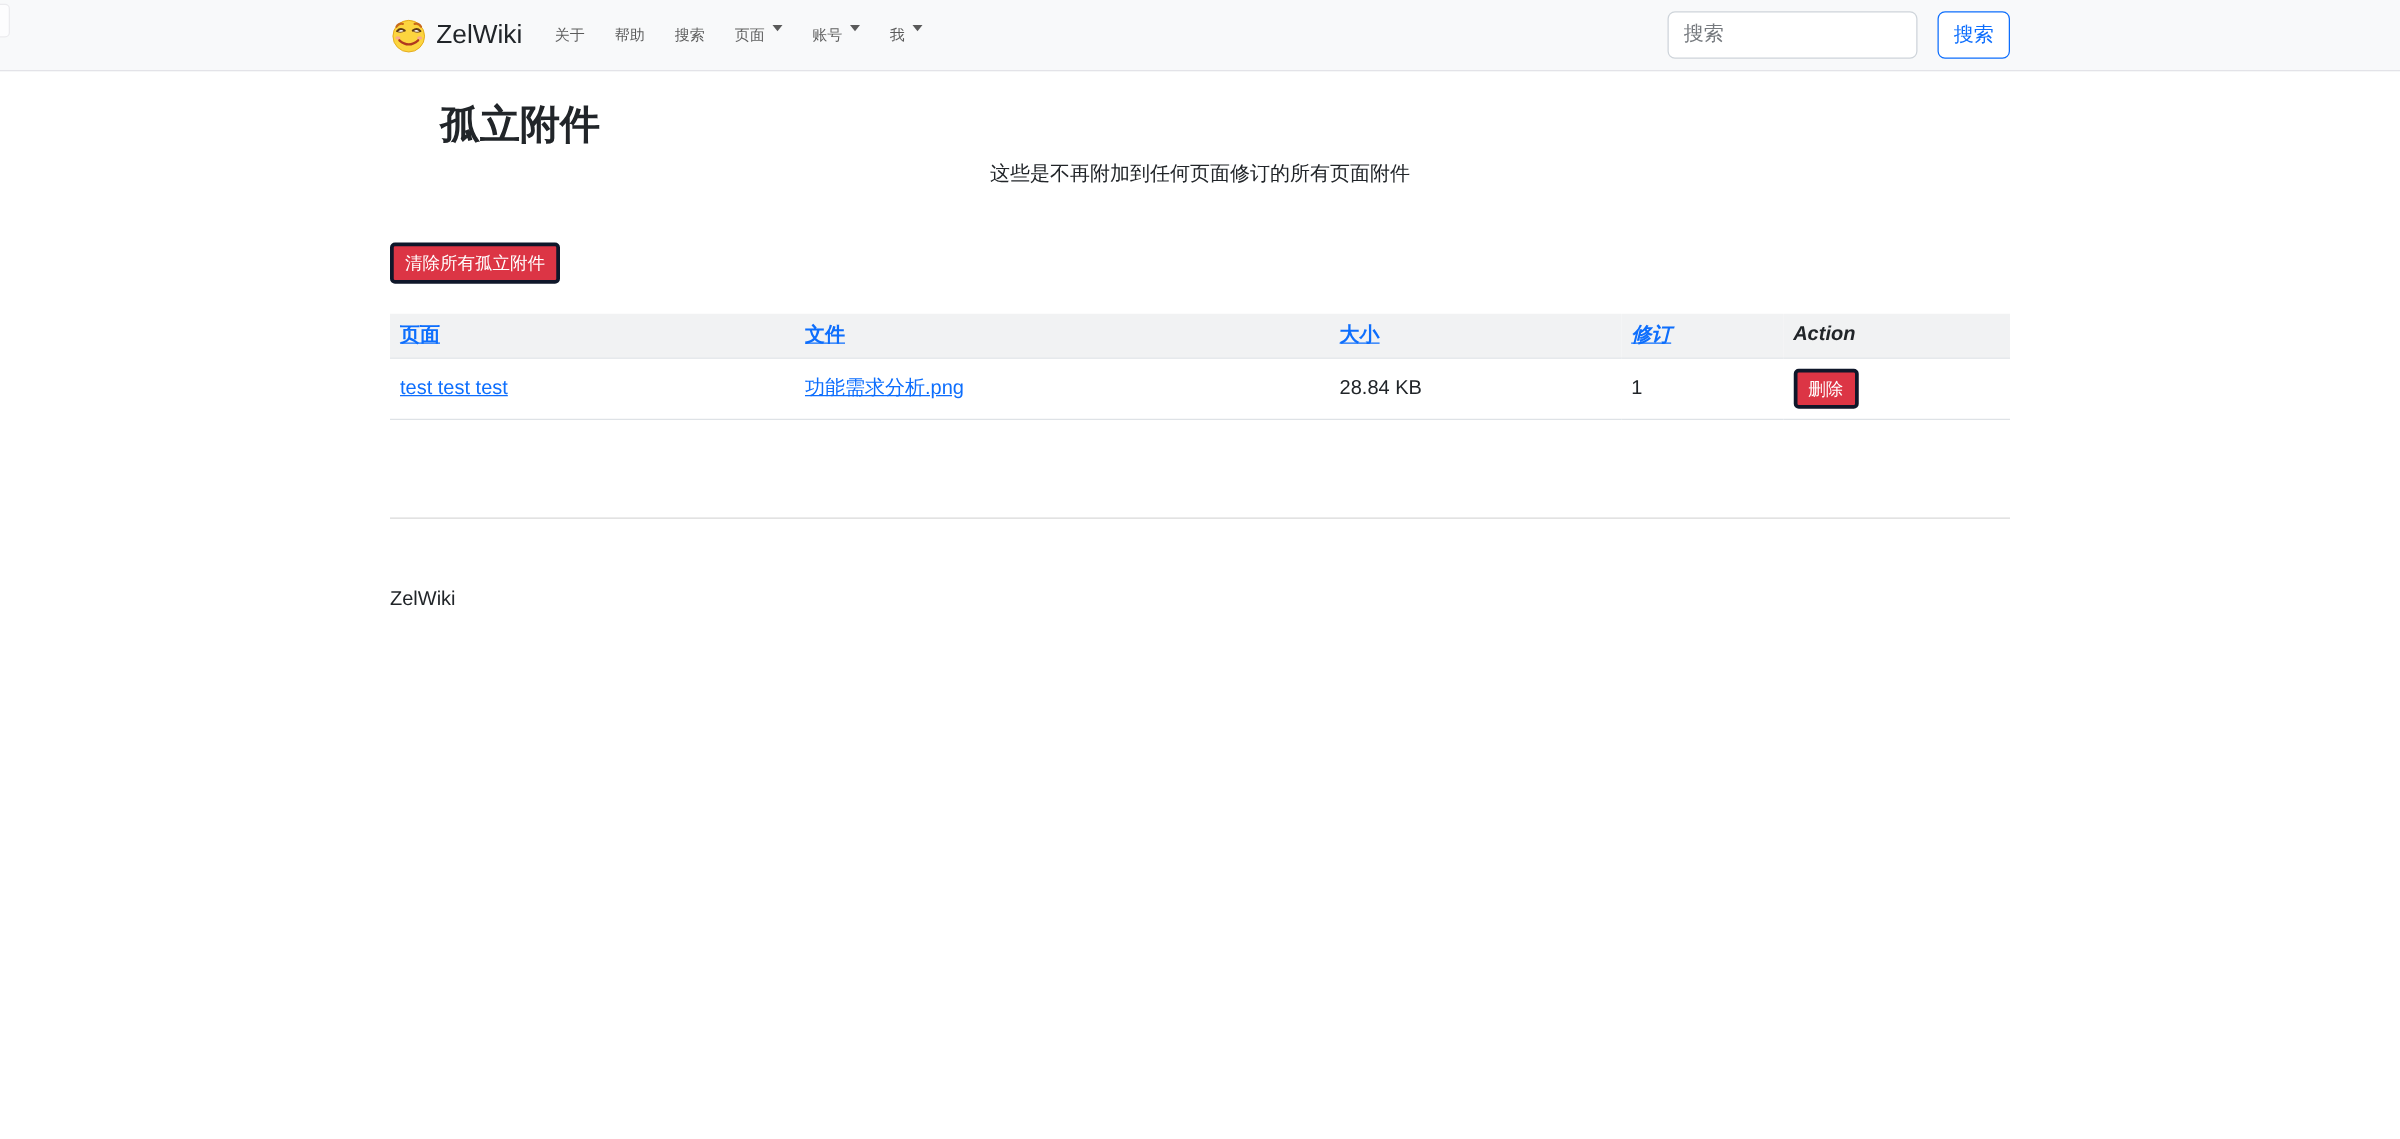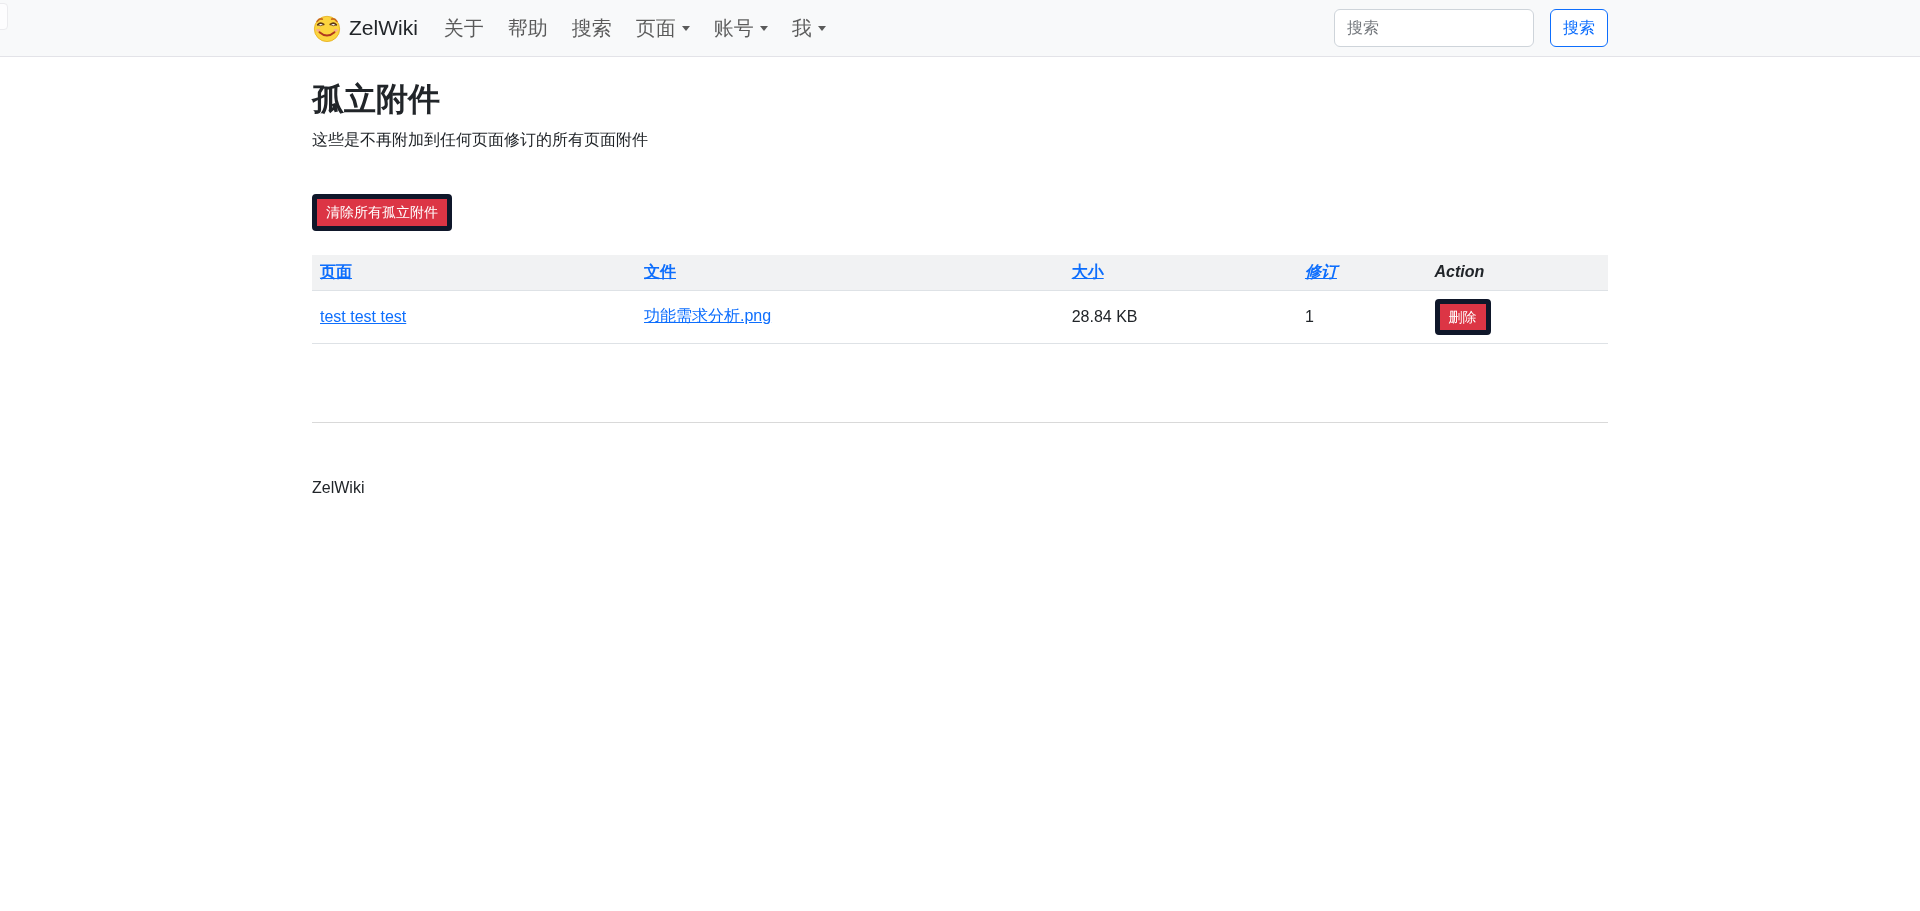--- a/index.html
+++ b/index.html
@@ -26,24 +26,24 @@
     display: flex; align-items: center; gap: 7px;
     font-size: 21px; color: #212529; text-decoration: none;
     white-space: nowrap; cursor: pointer;
   }
   .logo { width: 30px; height: 30px; display: inline-flex; }
   .nav-links {
     display: flex; align-items: center; list-style: none;
     margin-left: 14px;
   }
   .nav-links a {
-    display: inline-flex; align-items: center;
+    display: inline-flex; align-items: flex-start;
     padding: 8px 12px;
     color: rgba(0,0,0,0.64); text-decoration: none;
-    font-size: 20px; cursor: pointer; white-space: nowrap; font-family: Liberation Mono, monospace;
+    font-size: 12px; cursor: pointer; white-space: nowrap; font-family: Liberation Mono, monospace;
   }
   .caret {
     display: inline-block; margin-left: 6px;
     border-left: 4px solid transparent;
     border-right: 4px solid transparent;
     border-top: 5px solid rgba(0,0,0,0.64);
   }
   .searchbox { margin-left: auto; display: flex; align-items: center; }
   .search-input {
     width: 200px; height: 38px;
@@ -63,26 +63,26 @@
 
   
   .edge-artifact {
     position: absolute; left: -4px; top: 3px;
     width: 12px; height: 27px;
     background: #fdfdfe; border: 1px solid #ebebee; border-radius: 4px;
   }
 
   
   main { padding-top: 23px; }
-  h1.page-title { font-size: 32px; font-weight: 600; line-height: 1.2; margin-bottom: 10px; }
-  p.page-desc { font-size: 16px; line-height: 1.5; margin-bottom: 42px; }
+  h1.page-title { font-size: 32px; font-weight: 600; line-height: 1.2; margin-bottom: 10px; margin-left: 40px; }
+  p.page-desc { font-size: 16px; line-height: 1.5; margin-bottom: 42px; text-align: center; }
   .btn-danger-sm {
     display: inline-block;
     background: #dc3545; color: #fff;
-    border: 5px solid #0f172a; border-radius: 4px;
+    border: 3px solid #0f172a; border-radius: 4px;
     font-size: 14px; font-family: inherit;
     padding: 4px 9px; line-height: 1.3;
     cursor: pointer; white-space: nowrap;
   }
   .purge-btn { margin-bottom: 24px; }
 
   
   table.attachments {
     width: 100%; border-collapse: collapse;
     font-size: 16px;

